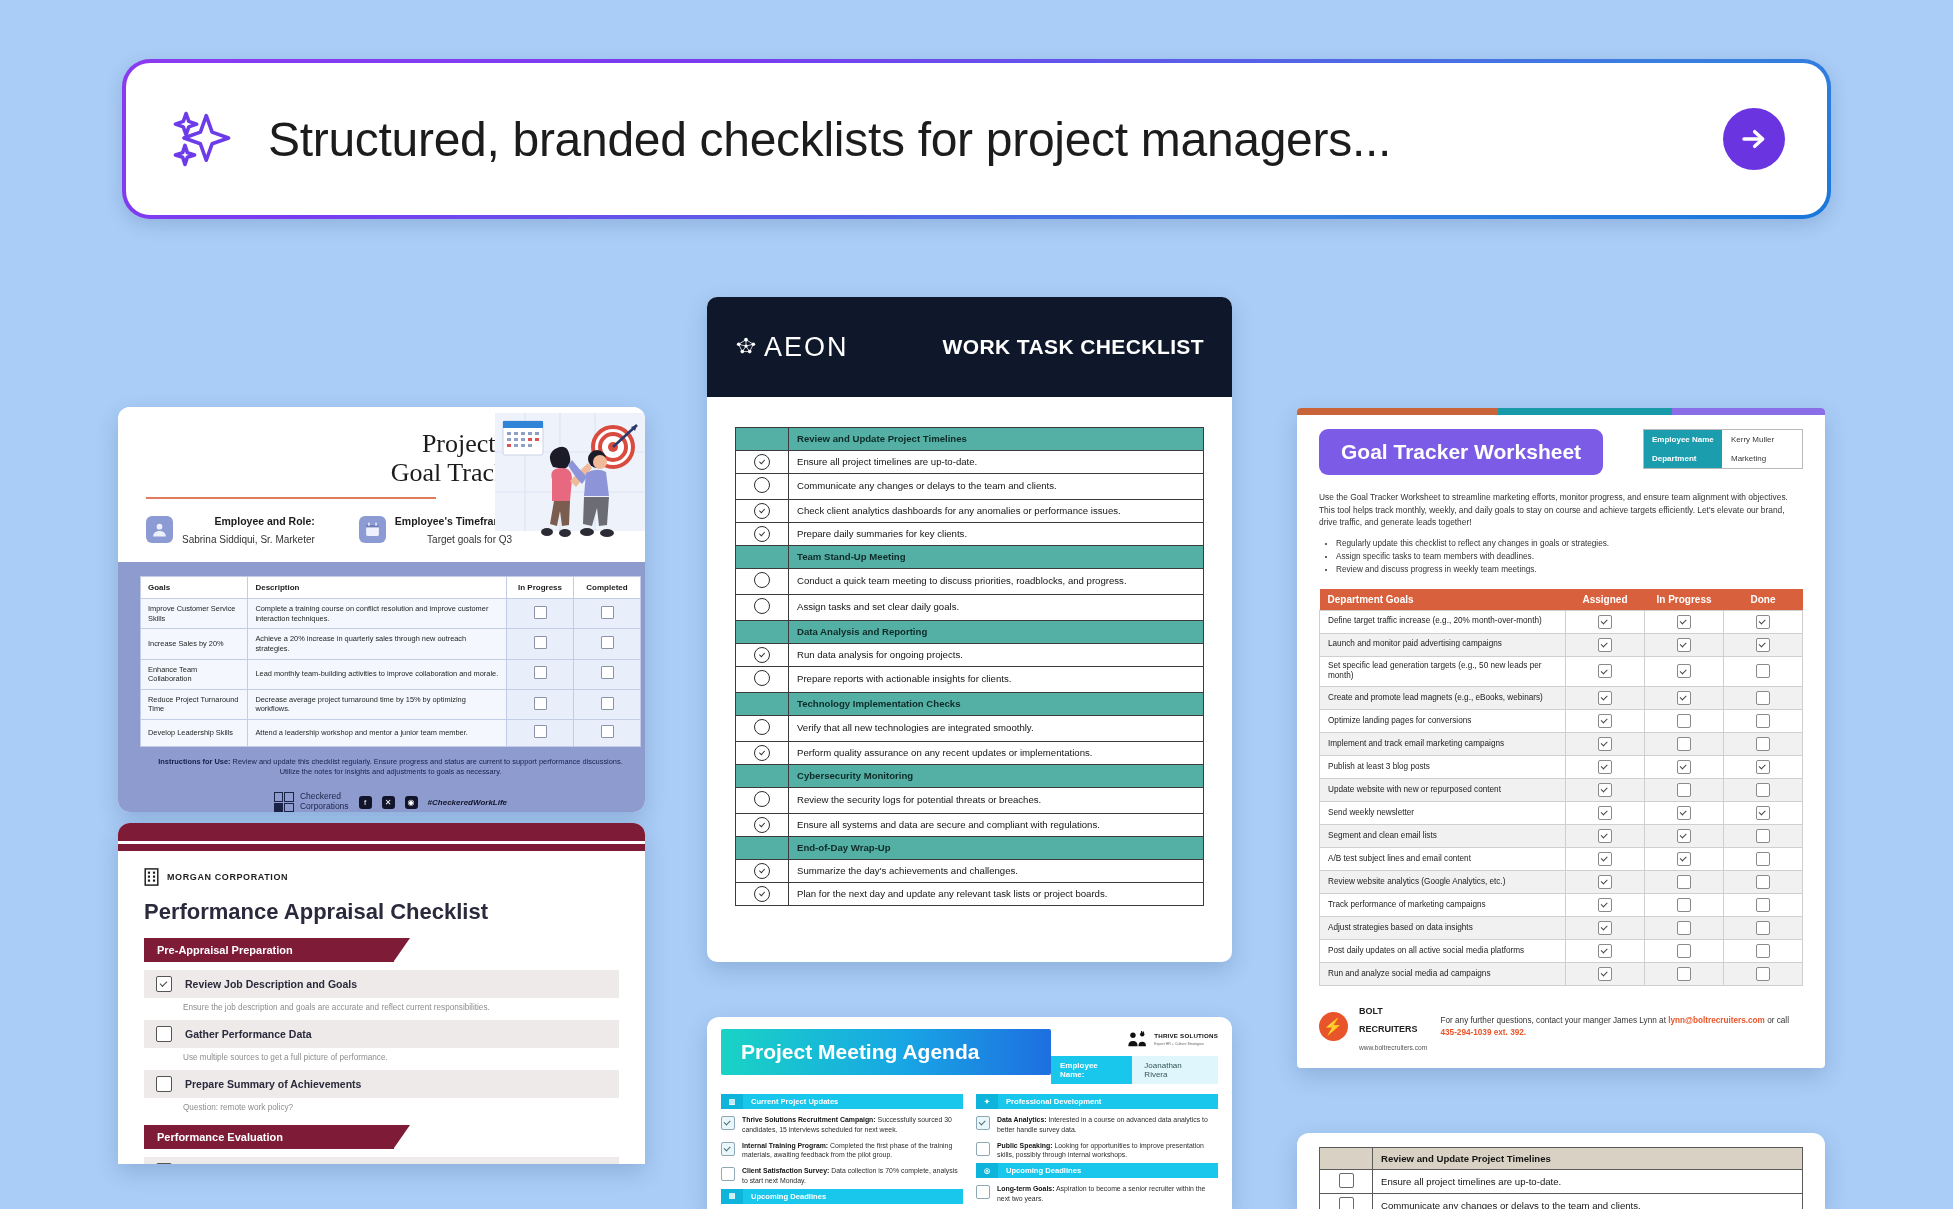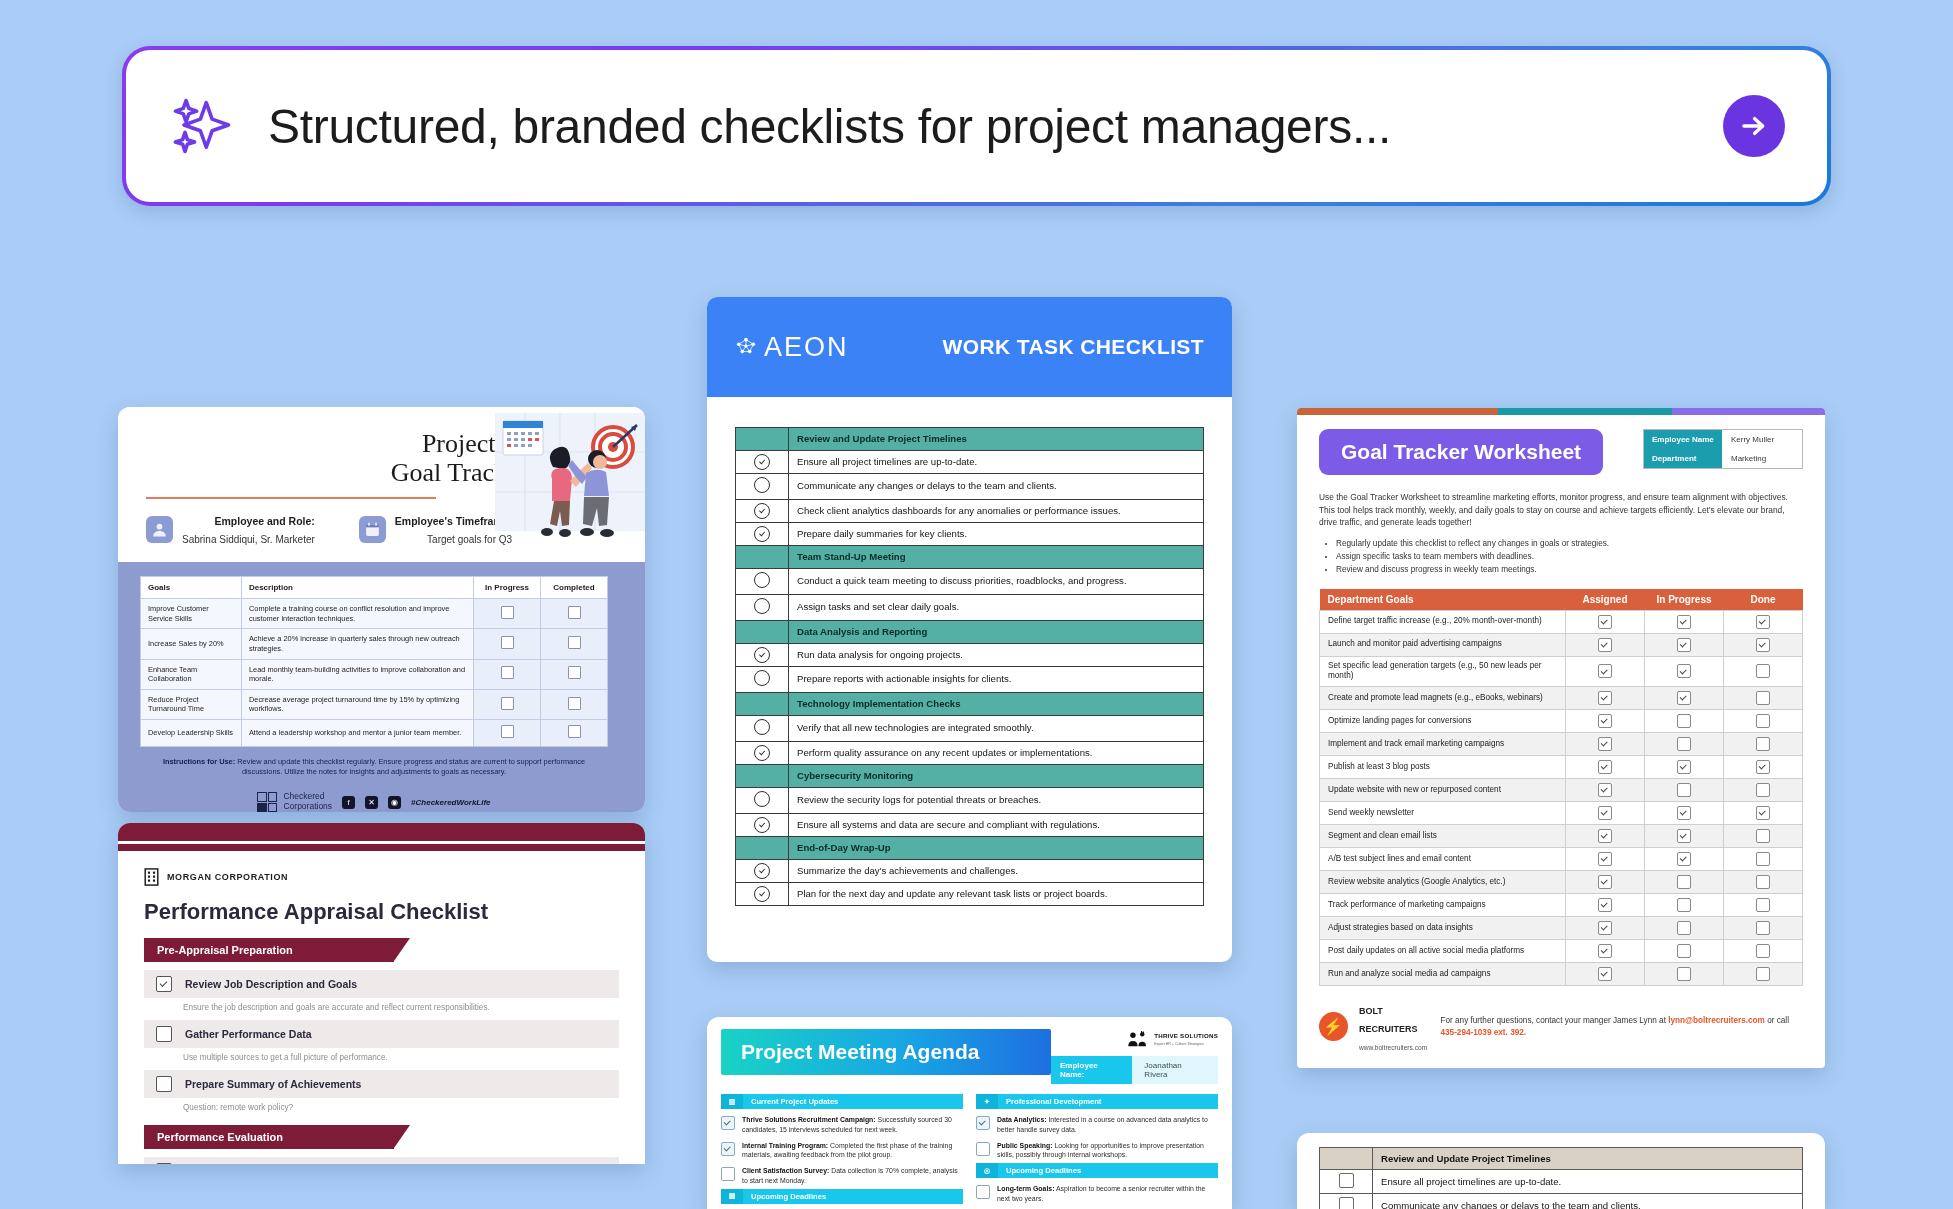--- a/index.html
+++ b/index.html
@@ -5,21 +5,21 @@
 <style>
   html,body{margin:0;padding:0;}
   body{
     width:1953px;height:1209px;overflow:hidden;
     background:#a9cdf6;
     font-family:"Liberation Sans", sans-serif;
     position:relative;
   }
   
   .prompt-bar{
-    position:absolute;left:122px;top:46px;width:1709px;height:160px;
+    position:absolute;left:122px;top:59px;width:1709px;height:160px;
     background:#ffffff;border-radius:28px;
     border:4px solid transparent;
     background-image:linear-gradient(#fff,#fff),linear-gradient(160deg,#8B3BF0 0%,#7A3BF0 28%,#3B7FE0 72%,#1878DC 100%);
     background-origin:border-box;background-clip:padding-box,border-box;
     box-shadow:0 6px 18px rgba(40,60,110,.18);
     display:flex;align-items:center;box-sizing:border-box;
   }
   .sparkle-icon{margin-left:42px;width:68px;height:68px;flex:0 0 auto;color:#6D3BE8;}
   .prompt-text{
     margin-left:32px;font-size:48px;color:#1c1c1c;letter-spacing:-.3px;
@@ -41,39 +41,39 @@
   .pm-top{height:155px;background:#fff;position:relative;padding:22px 0 0 28px;box-sizing:border-box;text-align:right;}
   .pm-title{font-family:"Liberation Serif",serif;font-size:26px;line-height:1.12;color:#1b1b1b;}
   .pm-rule{width:290px;height:2px;background:#E27B5B;margin:10px 0 12px 0;}
   .pm-meta{display:flex;gap:44px;}
   .pm-meta-item{display:flex;gap:9px;align-items:center;}
   .pm-ico{width:27px;height:27px;border-radius:6px;background:#8C9BD4;display:flex;align-items:center;justify-content:center;flex:0 0 auto;}
   .pm-ico svg{width:17px;height:17px;fill:#eef1fb;}
   .pm-lbl{font-size:10.5px;font-weight:bold;color:#1b1b1b;line-height:1.35;}
   .pm-val{font-size:10px;color:#333;line-height:1.35;}
   .pm-art{position:absolute;right:0;top:0;width:210px;height:155px;overflow:hidden;}
-  .pm-body{background:#8E9BCF;padding:14px 37px 0 22px;height:250px;box-sizing:border-box;}
+  .pm-body{background:#8E9BCF;padding:14px 4px 0 22px;height:250px;box-sizing:border-box;}
   .pm-table{width:100%;border-collapse:collapse;background:#EEF2FB;font-size:7.4px;color:#1d1d1d;}
   .pm-table th{background:#fff;font-size:8px;font-weight:bold;text-align:left;padding:6px 7px;border:1px solid #C3CCE6;}
   .pm-table td{padding:5px 7px;border:1px solid #C3CCE6;vertical-align:middle;line-height:1.3;background:#F4F7FD;}
   .pm-table td.ck{text-align:center;width:52px;background:#E8EFFA;}
   .pm-box{display:inline-block;width:11px;height:11px;border:1px solid #8C93A8;background:#fff;border-radius:1px;}
   .pm-instr{font-size:7.4px;color:#15204a;text-align:center;margin-top:10px;line-height:1.45;padding:0 18px;}
   .pm-instr b{font-weight:bold;}
   .pm-foot{display:flex;align-items:center;justify-content:center;gap:10px;margin-top:14px;}
   .pm-brand{display:flex;align-items:center;gap:6px;font-size:8.5px;color:#1b2348;line-height:1.15;}
   .pm-checkgrid{width:20px;height:20px;display:grid;grid-template-columns:1fr 1fr;grid-template-rows:1fr 1fr;gap:1px;}
   .pm-checkgrid i{background:#1b2348;display:block;}
   .pm-checkgrid i.o{background:transparent;border:1.4px solid #1b2348;}
   .soc{width:13px;height:13px;border-radius:3px;background:#11142b;display:inline-flex;align-items:center;justify-content:center;color:#fff;font-size:8px;}
   .pm-tag{font-size:8px;font-style:italic;color:#11142b;font-weight:bold;}
 
   
   #card-aeon{left:707px;top:297px;width:525px;height:665px;border-radius:10px;}
-  .aeon-head{height:100px;background:#3b82f6;display:flex;align-items:center;padding:0 28px;justify-content:space-between;}
+  .aeon-head{height:100px;background:#0f172a;display:flex;align-items:center;padding:0 28px;justify-content:space-between;}
   .aeon-logo{display:flex;align-items:center;gap:7px;color:#fff;font-size:27px;letter-spacing:2px;font-weight:300;}
   .aeon-title{color:#fff;font-size:21px;font-weight:bold;letter-spacing:.4px;}
   .aeon-body{padding:30px 28px 0 28px;}
   .aeon-table{width:100%;border-collapse:collapse;font-size:9.6px;color:#141414;}
   .aeon-table tr.sec td{background:#54AFA5;font-weight:bold;font-size:9.6px;padding:5px 8px;color:#0e2b27;}
   .aeon-table td{border:1px solid #3b3b3b;padding:4.5px 8px;background:#fff;line-height:1.25;}
   .aeon-table td.mark{width:36px;text-align:center;padding:3px;}
   .aeon-ck{width:14px;height:14px;border-radius:50%;border:1.3px solid #2e2e2e;display:inline-flex;align-items:center;justify-content:center;}
   .aeon-ck svg{width:8px;height:8px;}
 

